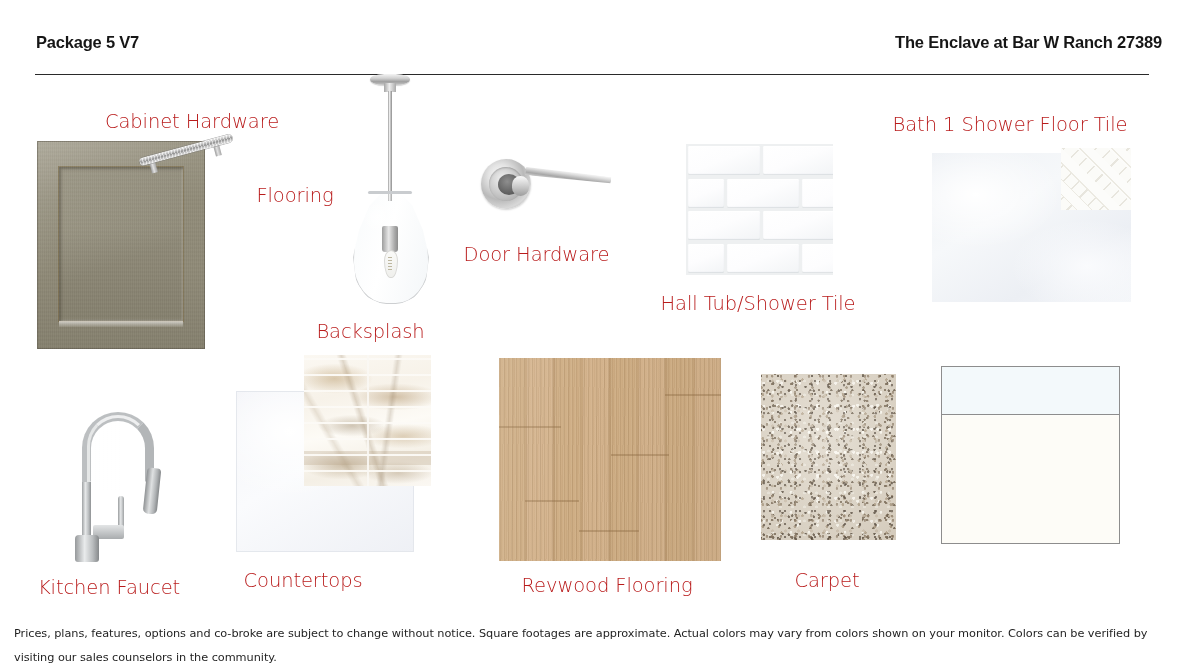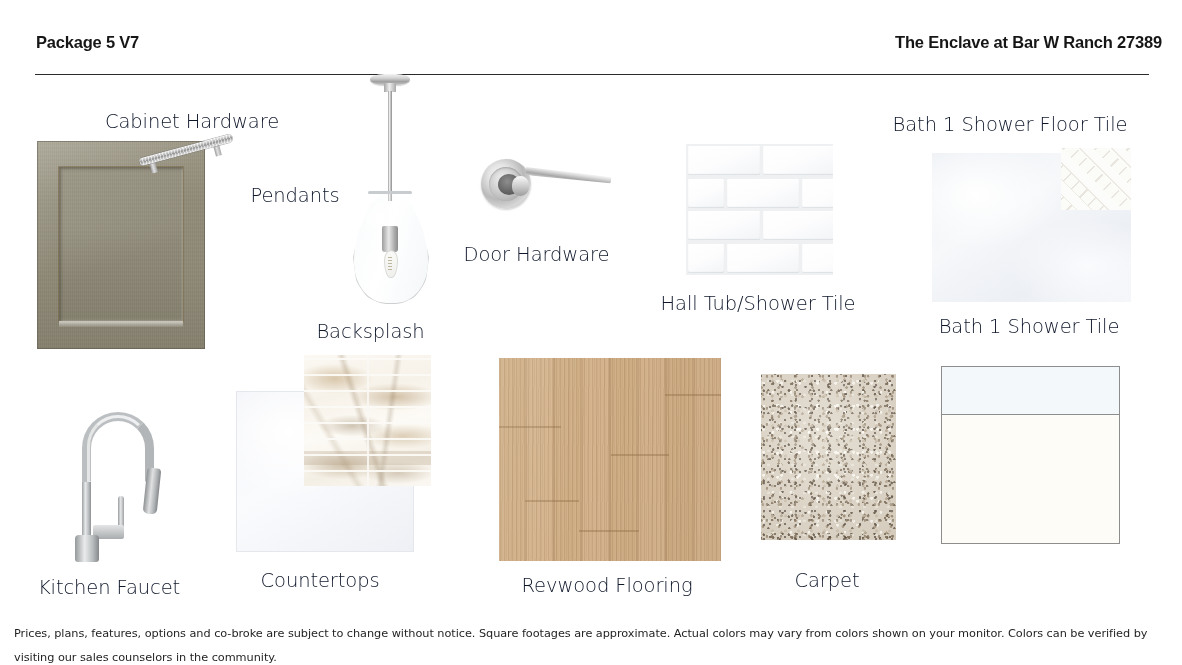--- a/index.html
+++ b/index.html
@@ -55,21 +55,21 @@
     height: 1px;
     background: #2a2a2a;
   }
 
   
   .lbl {
     position: absolute;
     font-family: "DejaVu Sans", sans-serif;
     font-weight: 300;
     font-size: 19.5px;
-    color: #0f172a;
+    color: #b91c1c;
     letter-spacing: -0.1px;
     white-space: nowrap;
     text-align: center;
   }
 
   
   .swatch { position: absolute; }
 
   
   .cab-door {
@@ -654,26 +654,25 @@
     <div class="fleck2"></div>
     <div class="pile"></div>
   </div>
 
   <div class="swatch paint">
     <div class="trim"></div>
     <div class="wall"></div>
   </div>
 
   <div class="lbl" style="left:102px; top:110px; width:180px;">Cabinet Hardware</div>
-  <div class="lbl" style="left:247px; top:184px; width:96px;">Pendants</div>
+  <div class="lbl" style="left:247px; top:184px; width:96px;">Flooring</div>
   <div class="lbl" style="left:459px; top:243px; width:155px;">Door Hardware</div>
   <div class="lbl" style="left:655px; top:292px; width:206px;">Hall Tub/Shower Tile</div>
   <div class="lbl" style="left:890px; top:113px; width:240px;">Bath 1 Shower Floor Tile</div>
-  <div class="lbl" style="left:938px; top:315px; width:182px;">Bath 1 Shower Tile</div>
   <div class="lbl" style="left:33px;  top:576px; width:152px;">Kitchen Faucet</div>
-  <div class="lbl" style="left:257px; top:569px; width:126px;">Countertops</div>
+  <div class="lbl" style="left:240px; top:569px; width:126px;">Countertops</div>
   <div class="lbl" style="left:313px; top:320px; width:115px;">Backsplash</div>
   <div class="lbl" style="left:516px; top:574px; width:182px;">Revwood Flooring</div>
   <div class="lbl" style="left:793px; top:569px; width:68px;">Carpet</div>
 
   <div class="footer">Prices, plans, features, options and co-broke are subject to change without notice. Square footages are approximate. Actual colors may vary from colors shown on your monitor. Colors can be verified by visiting our sales counselors in the community.</div>
 
 </div>
 
 </body></html>

